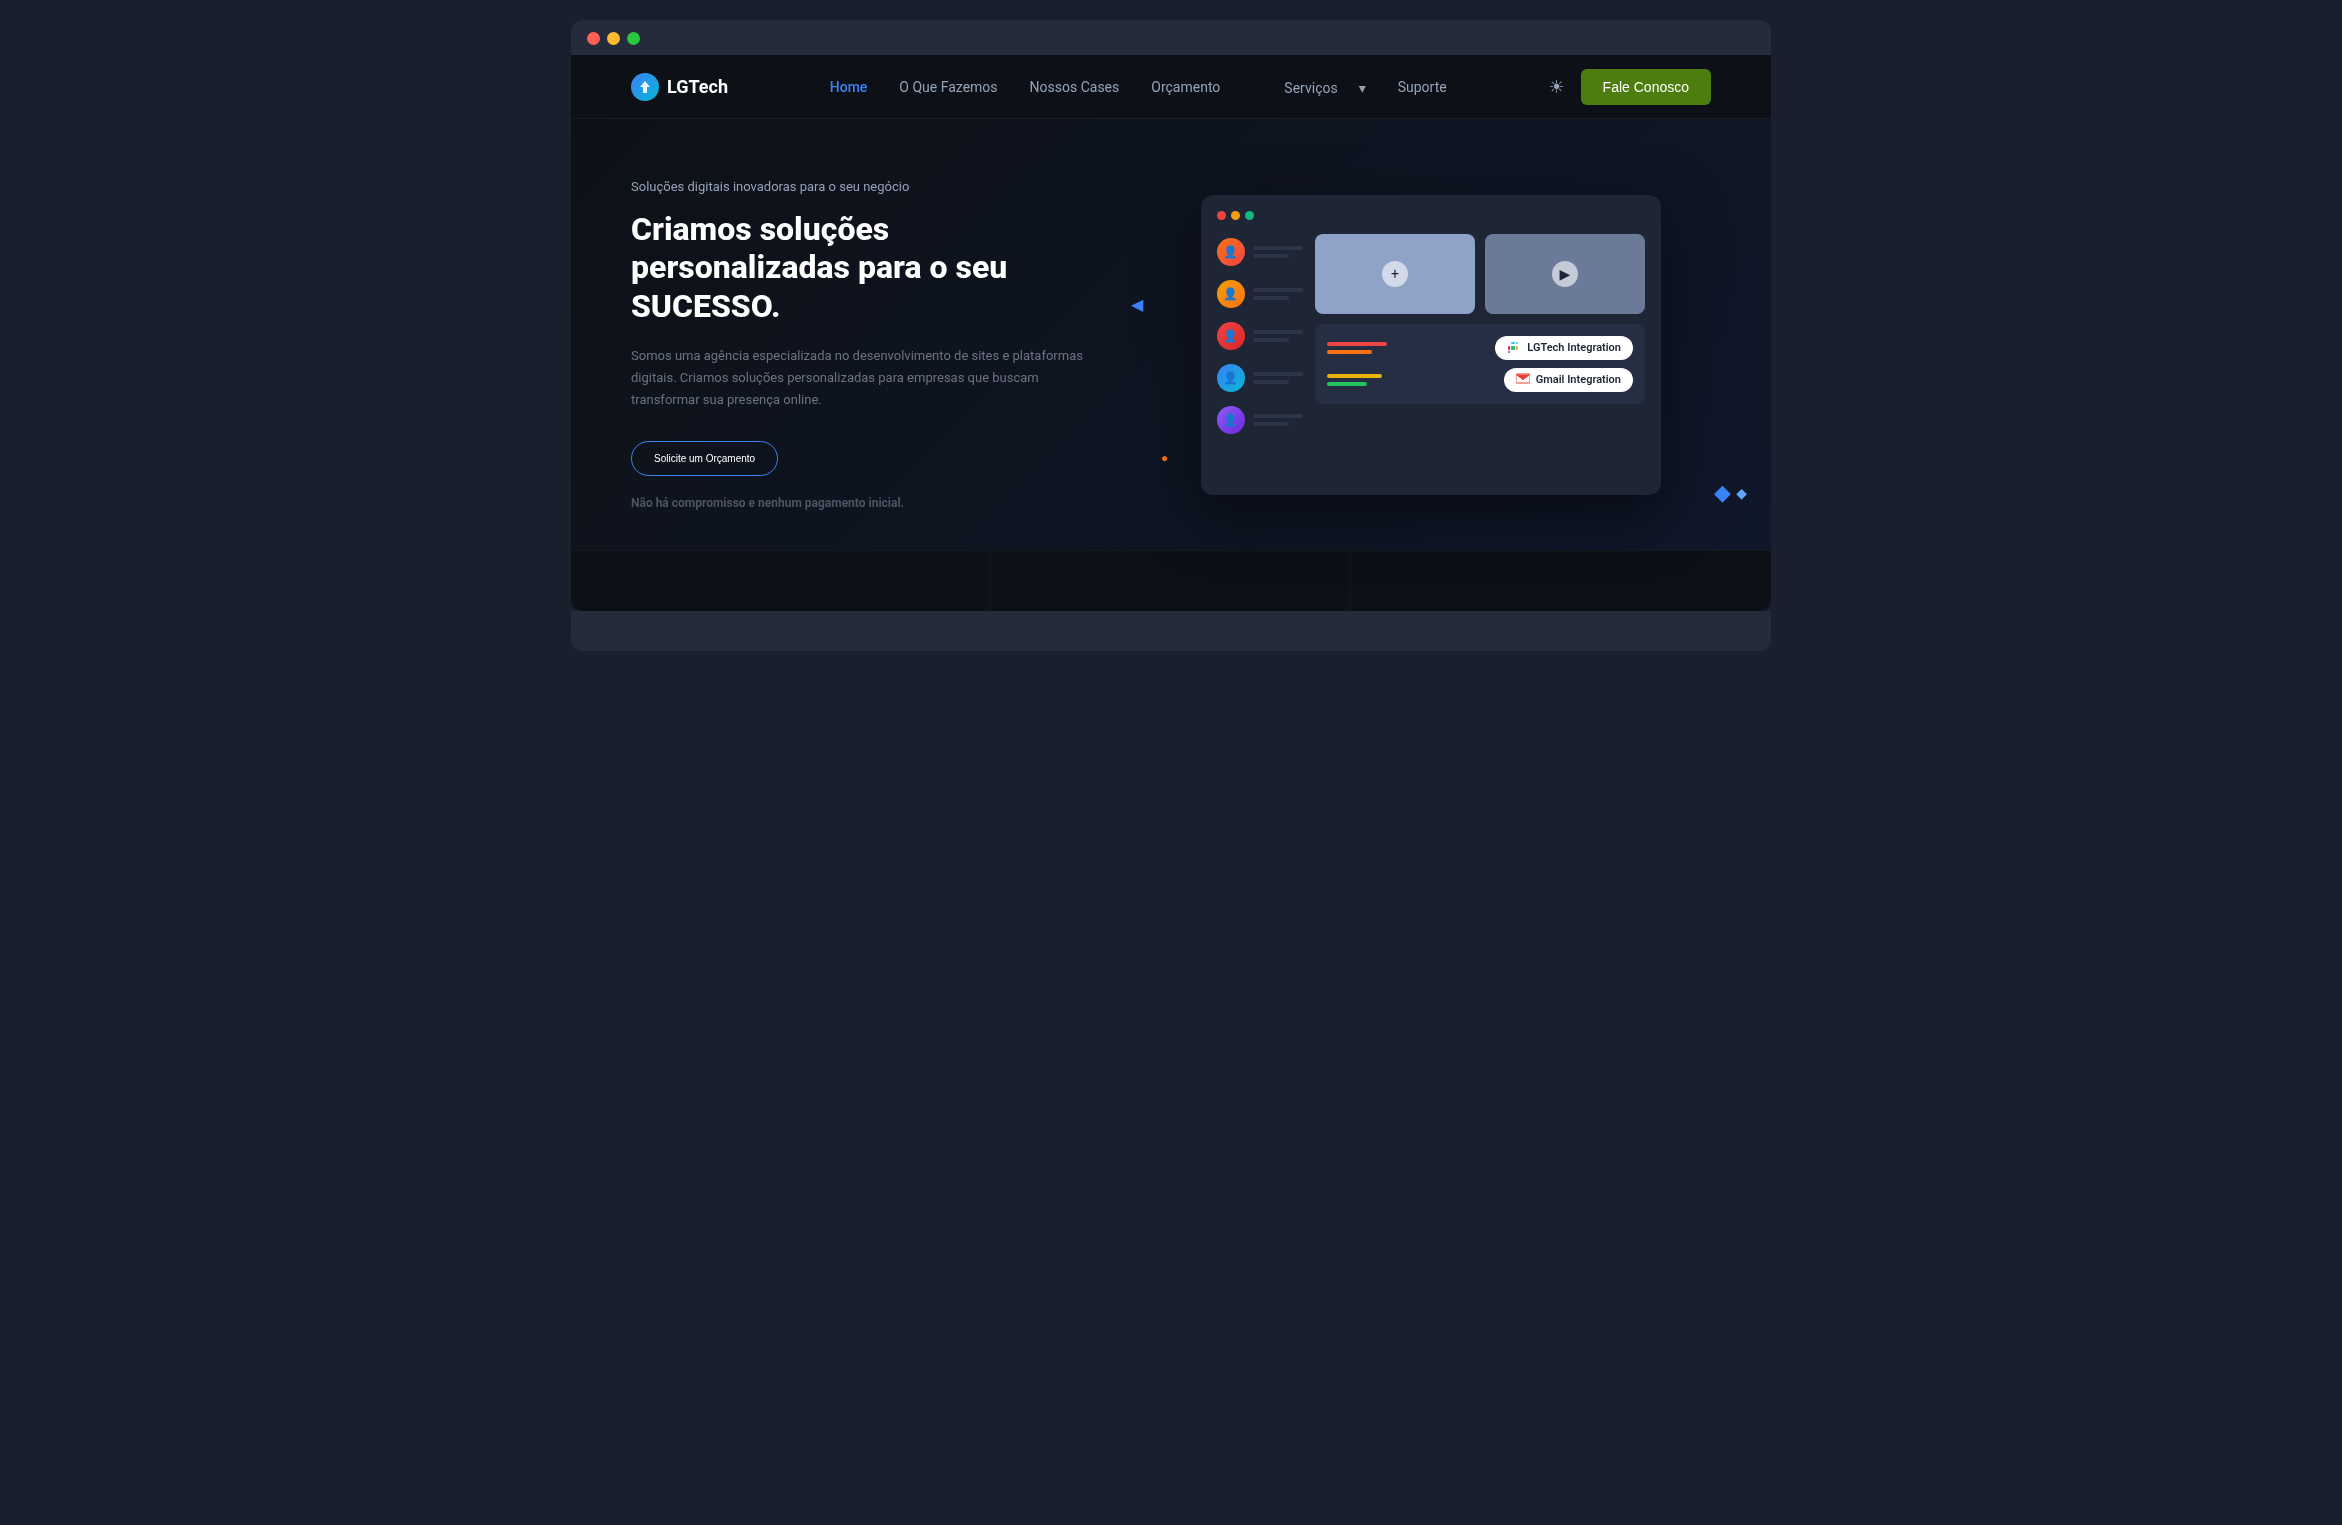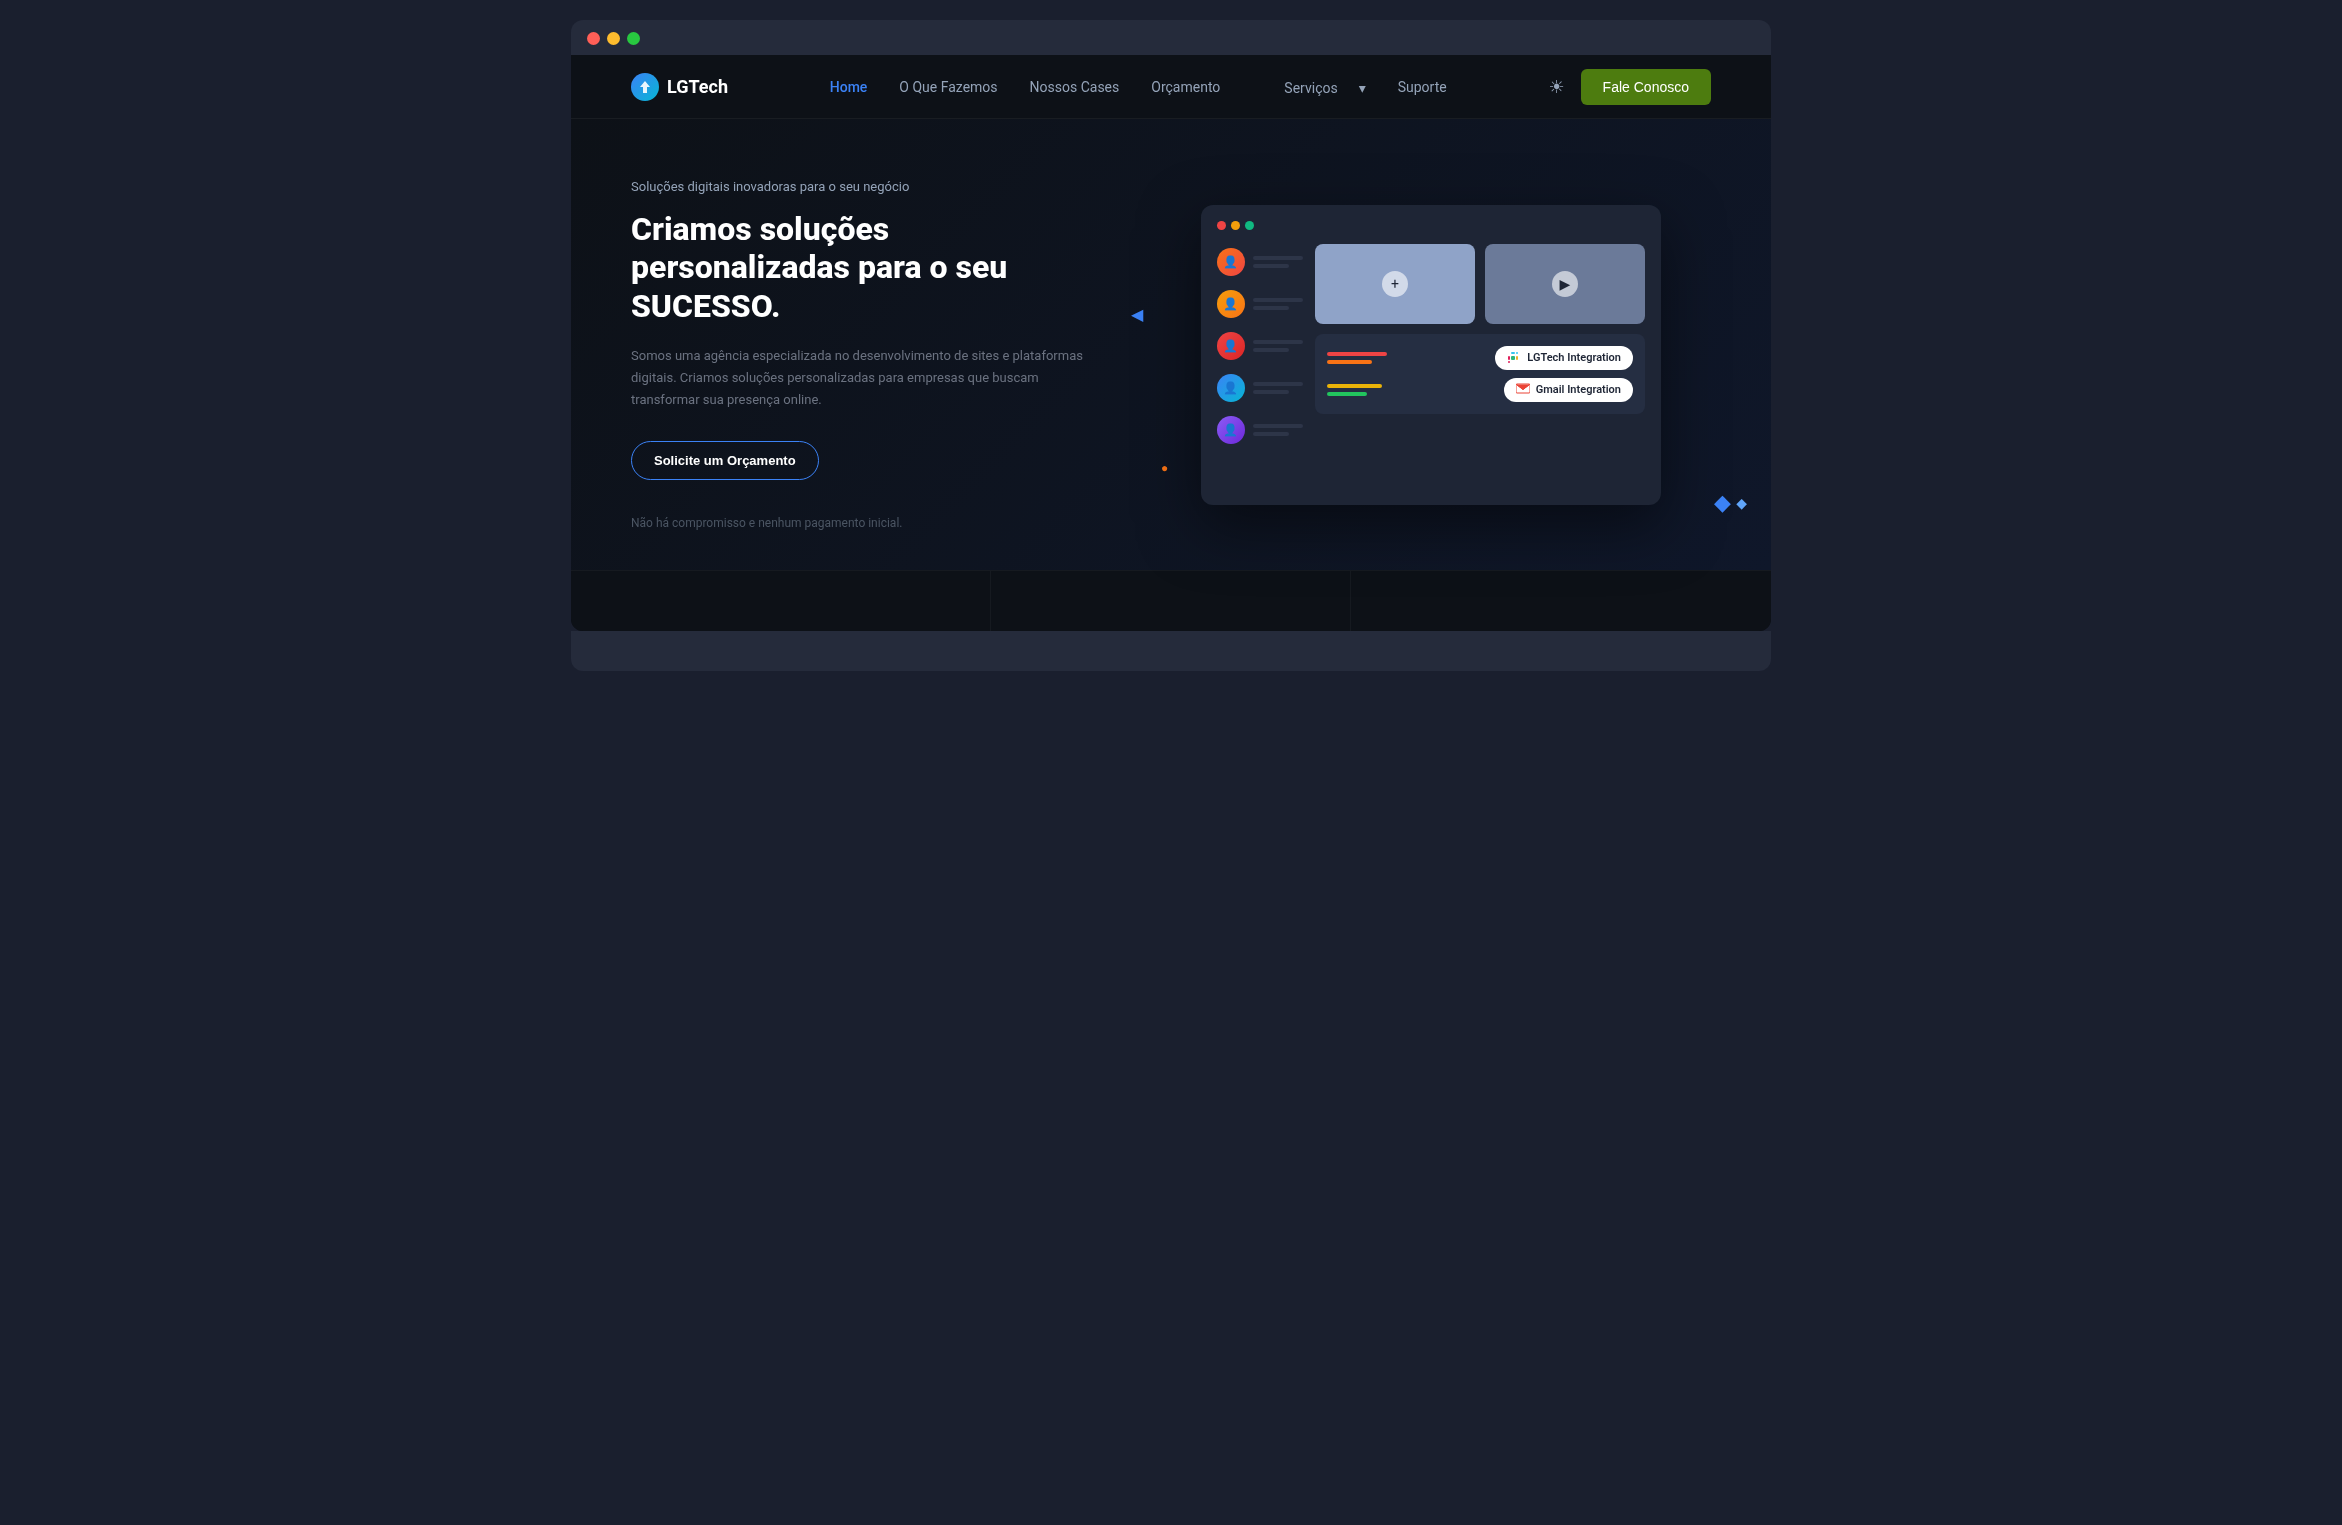--- a/index.html
+++ b/index.html
@@ -151,29 +151,30 @@
       font-size: 13px;
       line-height: 1.7;
       margin-bottom: 30px;
     }
     .btn-orcamento {
       background: transparent;
       color: white;
       border: 1.5px solid #3b82f6;
       padding: 11px 22px;
       border-radius: 24px;
-      font-size: 13px;
-      font-weight: 700;
+      font-size: 10px;
+      font-weight: 400;
       cursor: pointer;
       margin-bottom: 16px;
     }
     .hero-note {
       color: #4b5563;
       font-size: 12px;
-      margin-top: 20px;
+      margin-top: 4px;
+      font-weight: bold;
     }
 
     
     .hero-illustration {
       flex: 1;
       display: flex;
       justify-content: center;
       align-items: center;
       position: relative;
     }

